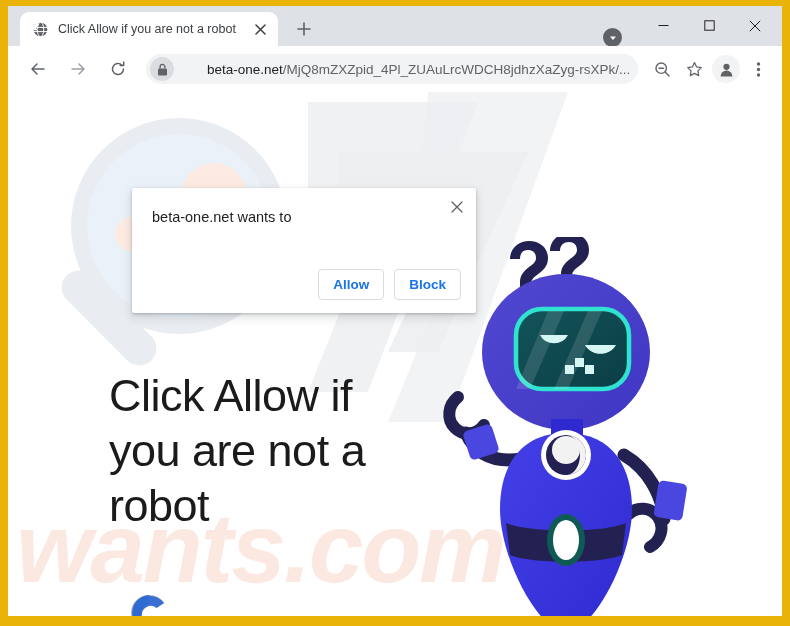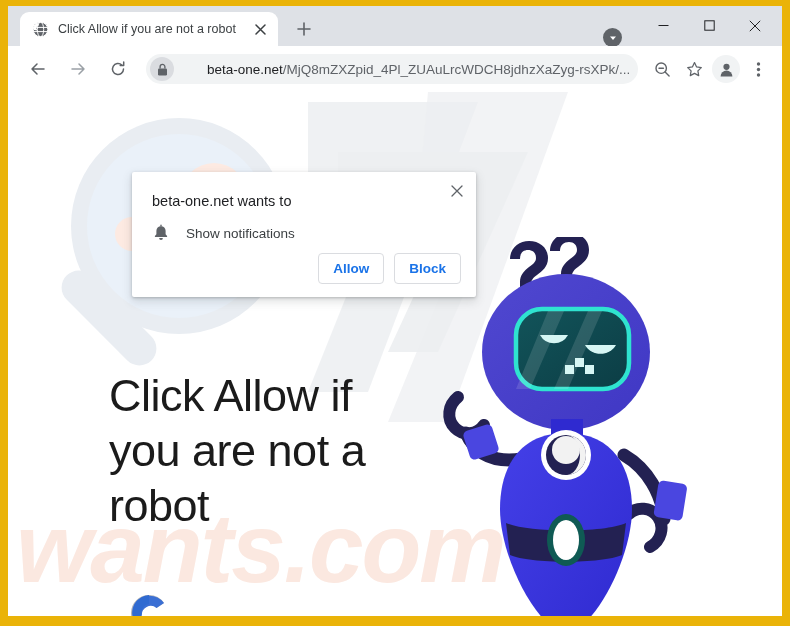--- a/index.html
+++ b/index.html
@@ -206,21 +206,21 @@
     text-align: center;
   }
 
   
   #robot { position: absolute; left: 410px; top: 145px; }
 
   
   #perm-dialog {
     position: absolute;
     left: 124px;
-    top: 80px;
+    top: 96px;
     width: 344px;
     height: 125px;
     background: #ffffff;
     border-radius: 2px;
     box-shadow: 0 1px 3px rgba(60,64,67,.30), 0 4px 10px 1px rgba(60,64,67,.15);
     z-index: 50;
   }
 
   #perm-title {
     position: absolute;
@@ -503,30 +503,20 @@
 
     <div id="perm-dialog">
       <div id="perm-title">beta-one.net wants to</div>
 
       <div id="perm-close">
         <svg width="12" height="12" viewBox="0 0 12 12">
           <path d="M1 1 L11 11 M11 1 L1 11" stroke="#5f6368" stroke-width="1.3" fill="none" stroke-linecap="round"></path>
         </svg>
       </div>
 
-      <div id="perm-row">
-        <span id="perm-bell">
-          <svg width="18" height="18" viewBox="0 0 18 18">
-            <path d="M9 2.2c-2.7 0-4.6 2-4.6 4.6v3.4L2.9 12v1h12.2v-1l-1.5-1.8V6.8c0-2.6-1.9-4.6-4.6-4.6z" fill="#5f6368"></path>
-            <path d="M9 16a1.9 1.9 0 0 0 1.9-1.9H7.1A1.9 1.9 0 0 0 9 16z" fill="#5f6368"></path>
-            <rect x="8.3" y="0.6" width="1.4" height="2.2" rx="0.7" fill="#5f6368"></rect>
-          </svg>
-        </span>
-        <span id="perm-option">Show notifications</span>
-      </div>
 
       <div id="perm-actions">
         <button class="perm-btn">Allow</button>
         <button class="perm-btn">Block</button>
       </div>
     </div>
 
   </div>
 </div>
 </div>

